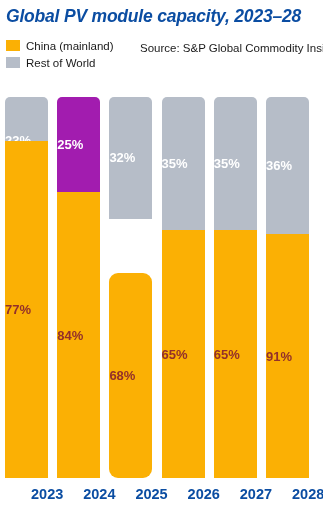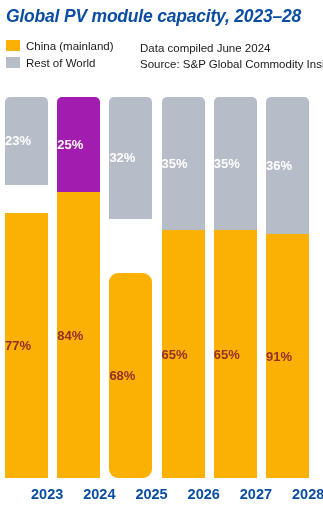--- a/index.html
+++ b/index.html
@@ -147,31 +147,30 @@
       <span class="legend-swatch" style="background:#fbb004;"></span>
       <span class="legend-label">China (mainland)</span>
     </div>
     <div class="legend-item">
       <span class="legend-swatch" style="background:#b6bdc8;"></span>
       <span class="legend-label">Rest of World</span>
     </div>
   </div>
 
   <div id="notes">
-    <div class="note-line">Data compiled June 2024</div>
     <div class="note-line">Source: S&amp;P Global Commodity Insights</div>
   </div>
 
   <div id="plot">
       <div class="bar-group" style="left: 5px;">
         <div class="bar-stack">
           <div class="seg seg-row" style="height: 87.63px; background: rgb(182, 189, 200);">
             <span class="seg-label" style="color: rgb(255, 255, 255);">23%</span>
           </div>
-          <div class="seg seg-china" style="height: 265px; background: rgb(251, 176, 4);">
+          <div class="seg seg-china" style="height: 337px; background: rgb(251, 176, 4);">
             <span class="seg-label" style="color: rgb(147, 48, 42);">77%</span>
           </div>
         </div>
         <div class="bar-xlabel" style="color: rgb(11, 77, 162);">2023</div>
       </div>
       <div class="bar-group" style="left: 57.2px;">
         <div class="bar-stack">
           <div class="seg seg-row" style="height: 95.25px; background: #a21caf;">
             <span class="seg-label" style="color: rgb(255, 255, 255);">25%</span>
           </div>

